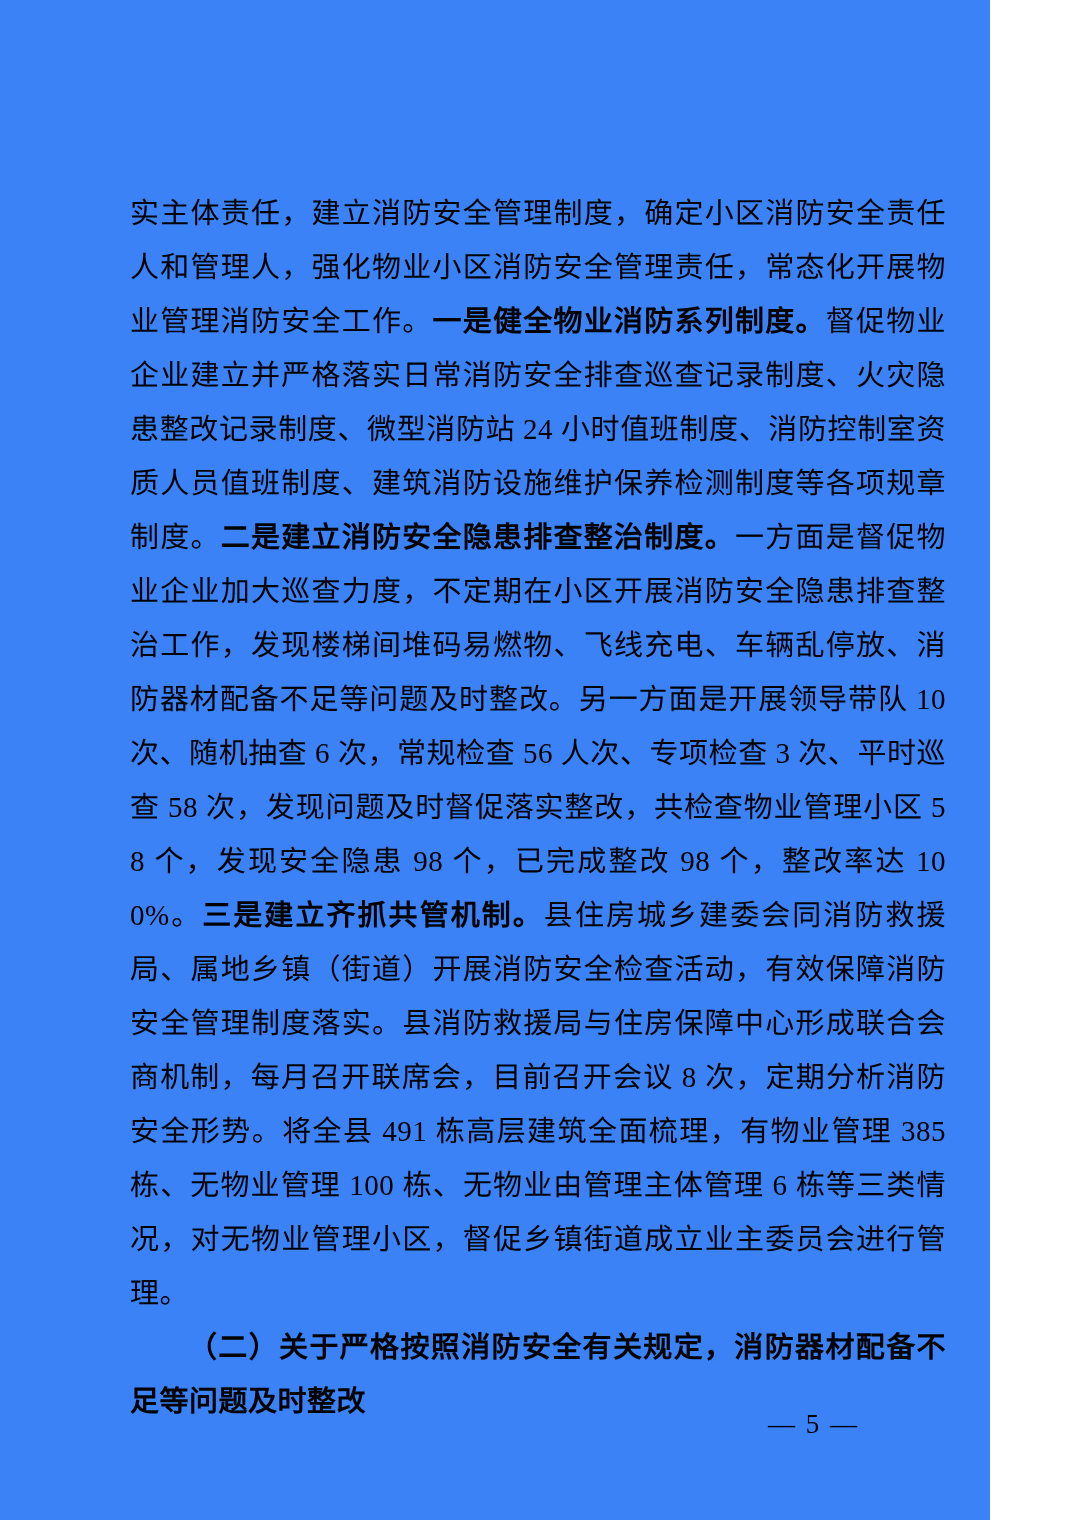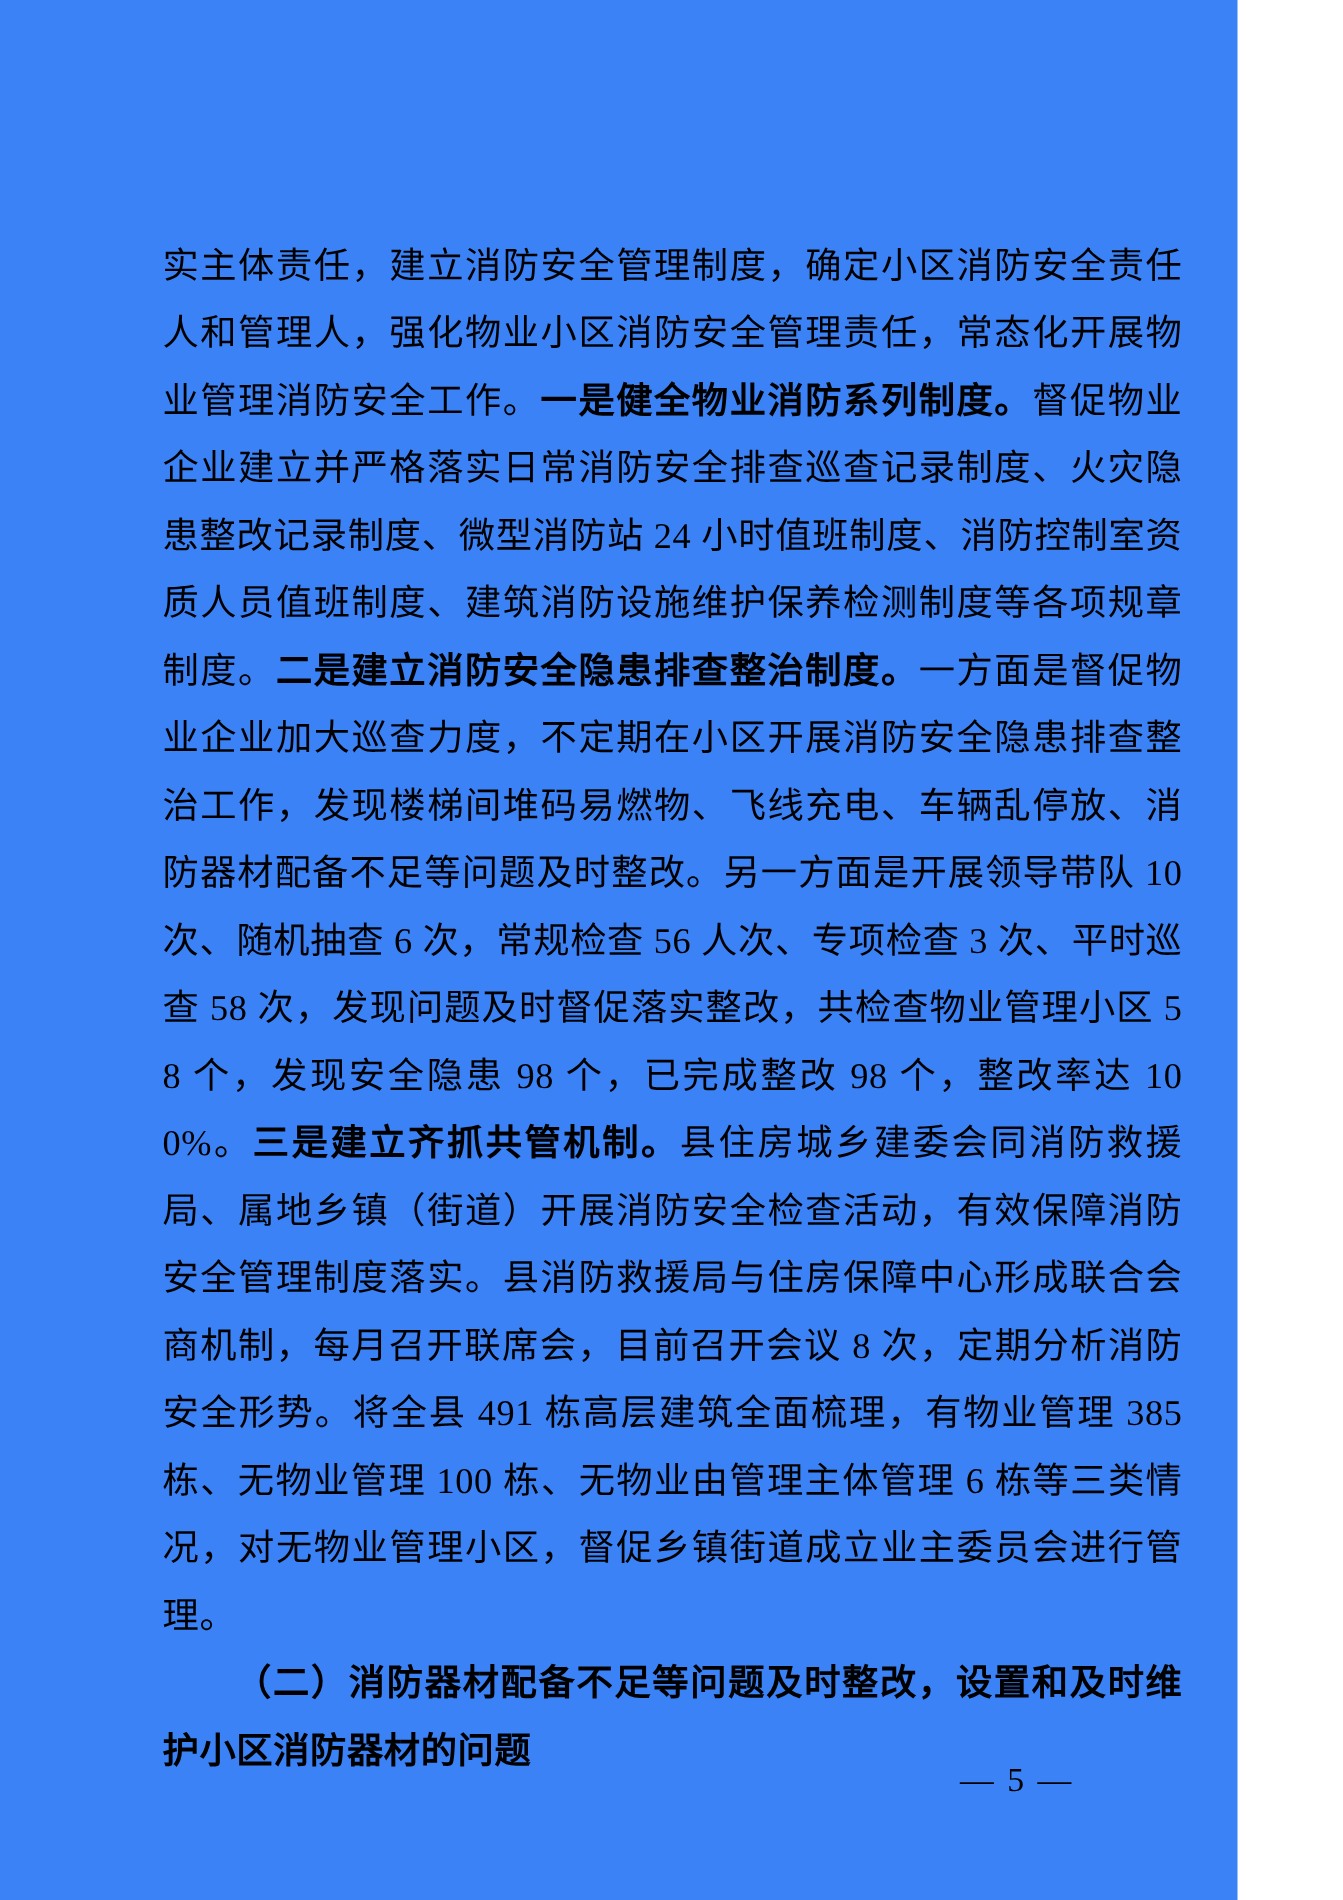--- a/index.html
+++ b/index.html
@@ -57,20 +57,20 @@
 
 <div class="page">
 
   <div class="content">
 
     <p>
       <span class="run-normal">实主体责任，建立消防安全管理制度，确定小区消防安全责任人和管理人，强化物业小区消防安全管理责任，常态化开展物业管理消防安全工作。</span><span class="run-bold">一是健全物业消防系列制度。</span><span class="run-normal">督促物业企业建立并严格落实日常消防安全排查巡查记录制度、火灾隐患整改记录制度、微型消防站 24 小时值班制度、消防控制室资质人员值班制度、建筑消防设施维护保养检测制度等各项规章制度。</span><span class="run-bold">二是建立消防安全隐患排查整治制度。</span><span class="run-normal">一方面是督促物业企业加大巡查力度，不定期在小区开展消防安全隐患排查整治工作，发现楼梯间堆码易燃物、飞线充电、车辆乱停放、消防器材配备不足等问题及时整改。另一方面是开展领导带队 10 次、随机抽查 6 次，常规检查 56 人次、专项检查 3 次、平时巡查 58 次，发现问题及时督促落实整改，共检查物业管理小区 58 个，发现安全隐患 98 个，已完成整改 98 个，整改率达 100%。</span><span class="run-bold">三是建立齐抓共管机制。</span><span class="run-normal">县住房城乡建委会同消防救援局、属地乡镇（街道）开展消防安全检查活动，有效保障消防安全管理制度落实。县消防救援局与住房保障中心形成联合会商机制，每月召开联席会，目前召开会议 8 次，定期分析消防安全形势。将全县 491 栋高层建筑全面梳理，有物业管理 385 栋、无物业管理 100 栋、无物业由管理主体管理 6 栋等三类情况，对无物业管理小区，督促乡镇街道成立业主委员会进行管理。</span>
     </p>
 
     <p class="heading-para">
-      <span>（二）消防器材配备不足等问题及时整改，设置和及时维护小区消防器材的问题</span>
+      <span>（二）关于严格按照消防安全有关规定，消防器材配备不足等问题及时整改</span>
     </p>
 
   </div>
 
   <div class="footer">— 5 —</div>
 
 </div>
 
 </body></html>

